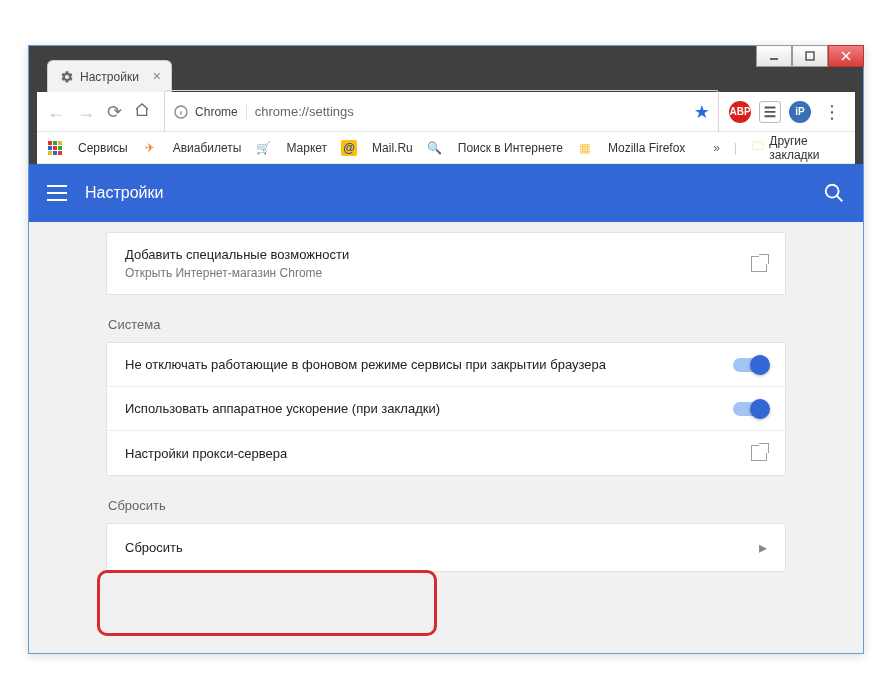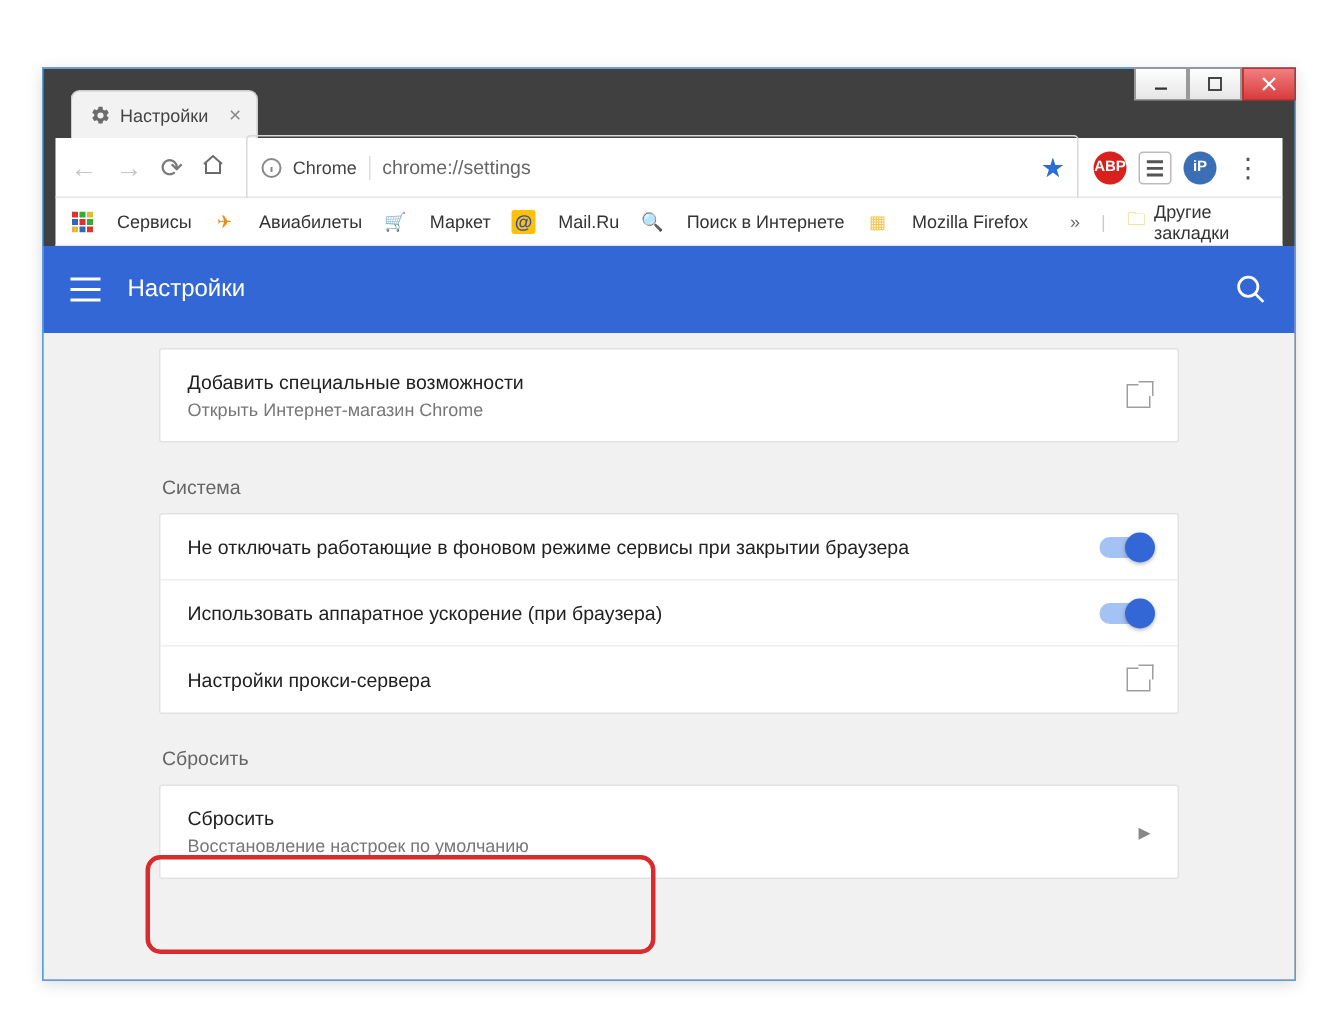--- a/index.html
+++ b/index.html
@@ -231,38 +231,37 @@
         <div class="section-label">Система</div>
 
         <div class="card">
           <div class="card-row">
             <span class="txt">Не отключать работающие в фоновом режиме сервисы при закрытии браузера</span>
             <div class="toggle on">
                 <div class="knob"></div>
               </div>
           </div>
           <div class="card-row">
-            <span class="txt">Использовать аппаратное ускорение (при браузера)</span>
+            <span class="txt">Использовать аппаратное ускорение (при закладки)</span>
             <div class="toggle on">
                 <div class="knob"></div>
               </div>
           </div>
           <div class="card-row">
             <span class="txt">Настройки прокси-сервера</span>
             <span class="ext-link-icon"></span>
           </div>
         </div>
 
         <div class="section-label">Сбросить</div>
 
         <div class="card" style="position:relative">
           <div class="card-row">
             <div class="col">
               <span class="txt">Сбросить</span>
-              <span class="sub">Восстановление настроек по умолчанию</span>
             </div>
             <span class="chevron">▸</span>
           </div>
         </div>
 
       </div>
 
       <div class="highlight-box" style="top:348px; left:68px; width:340px; height:66px;"></div>
     </div>
   </div>

